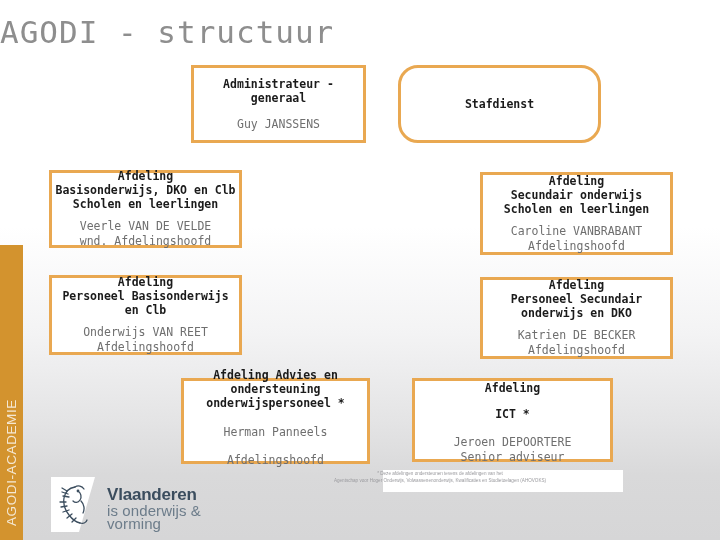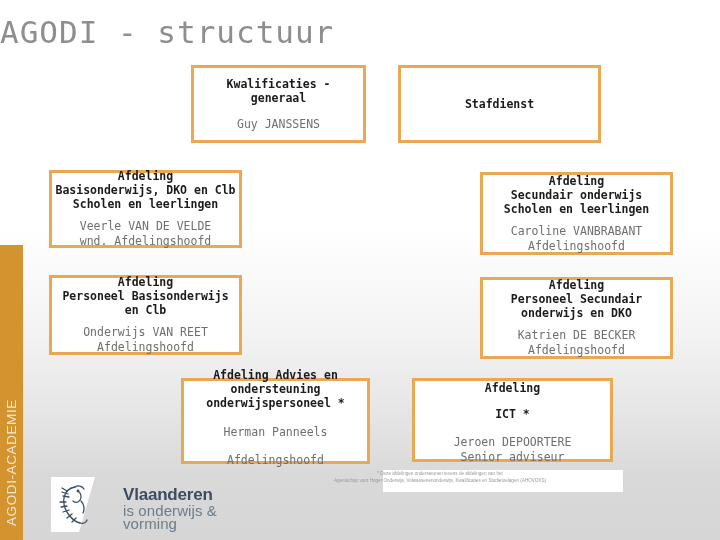--- a/index.html
+++ b/index.html
@@ -93,21 +93,21 @@
   .box .sub {
     color: #6f6f6f;
     font-size: 11.5px;
     line-height: 15px;
     white-space: pre-line;
     margin-top: 8px;
   }
   .box .gap { height: 4px; }
 
   #box-ag      { left: 191px; top: 65px;  width: 175px; height: 78px; }
-  #box-staf    { left: 398px; top: 65px;  width: 203px; height: 78px; }
+  #box-staf    { left: 398px; top: 65px;  width: 203px; height: 78px; border-radius: 20px; }
   #box-bao     { left: 49px;  top: 170px; width: 193px; height: 78px; }
   #box-so      { left: 480px; top: 172px; width: 193px; height: 83px; }
   #box-pers-bao{ left: 49px;  top: 275px; width: 193px; height: 80px; }
   #box-pers-so { left: 480px; top: 277px; width: 193px; height: 82px; }
   #box-advies  { left: 181px; top: 378px; width: 189px; height: 86px; }
   #box-ict     { left: 412px; top: 378px; width: 201px; height: 84px; }
 
   #box-advies .sub { line-height: 28px; }
   #box-ict .hdr { line-height: 26px; }
 
@@ -147,21 +147,20 @@
     left: 0;
     top: 0;
     width: 56px;
     height: 55px;
   }
   .logo-text {
     position: absolute;
     left: 62px;
     top: 8px;
     font-family: "Liberation Sans", sans-serif;
-    margin-left: 16px;
   }
   .logo-name {
     font-size: 17px;
     font-weight: bold;
     color: #3b4d5e;
     letter-spacing: -0.2px;
     line-height: 19px;
   }
   .logo-tag {
     font-size: 15px;
@@ -175,21 +174,21 @@
 
 <div id="slide">
 
   <div class="side-band">
     <div class="side-band-label">AGODI-ACADEMIE</div>
   </div>
 
   <div class="slide-title">AGODI - structuur</div>
 
   <div class="box" id="box-ag">
-    <div class="hdr">Kwalificaties -
+    <div class="hdr">Administrateur -
 generaal</div>
     <div class="gap"></div>
     <div class="sub">Guy JANSSENS</div>
   </div>
 
   <div class="box" id="box-staf">
     <div class="hdr">Stafdienst</div>
   </div>
 
   <div class="box" id="box-bao">

